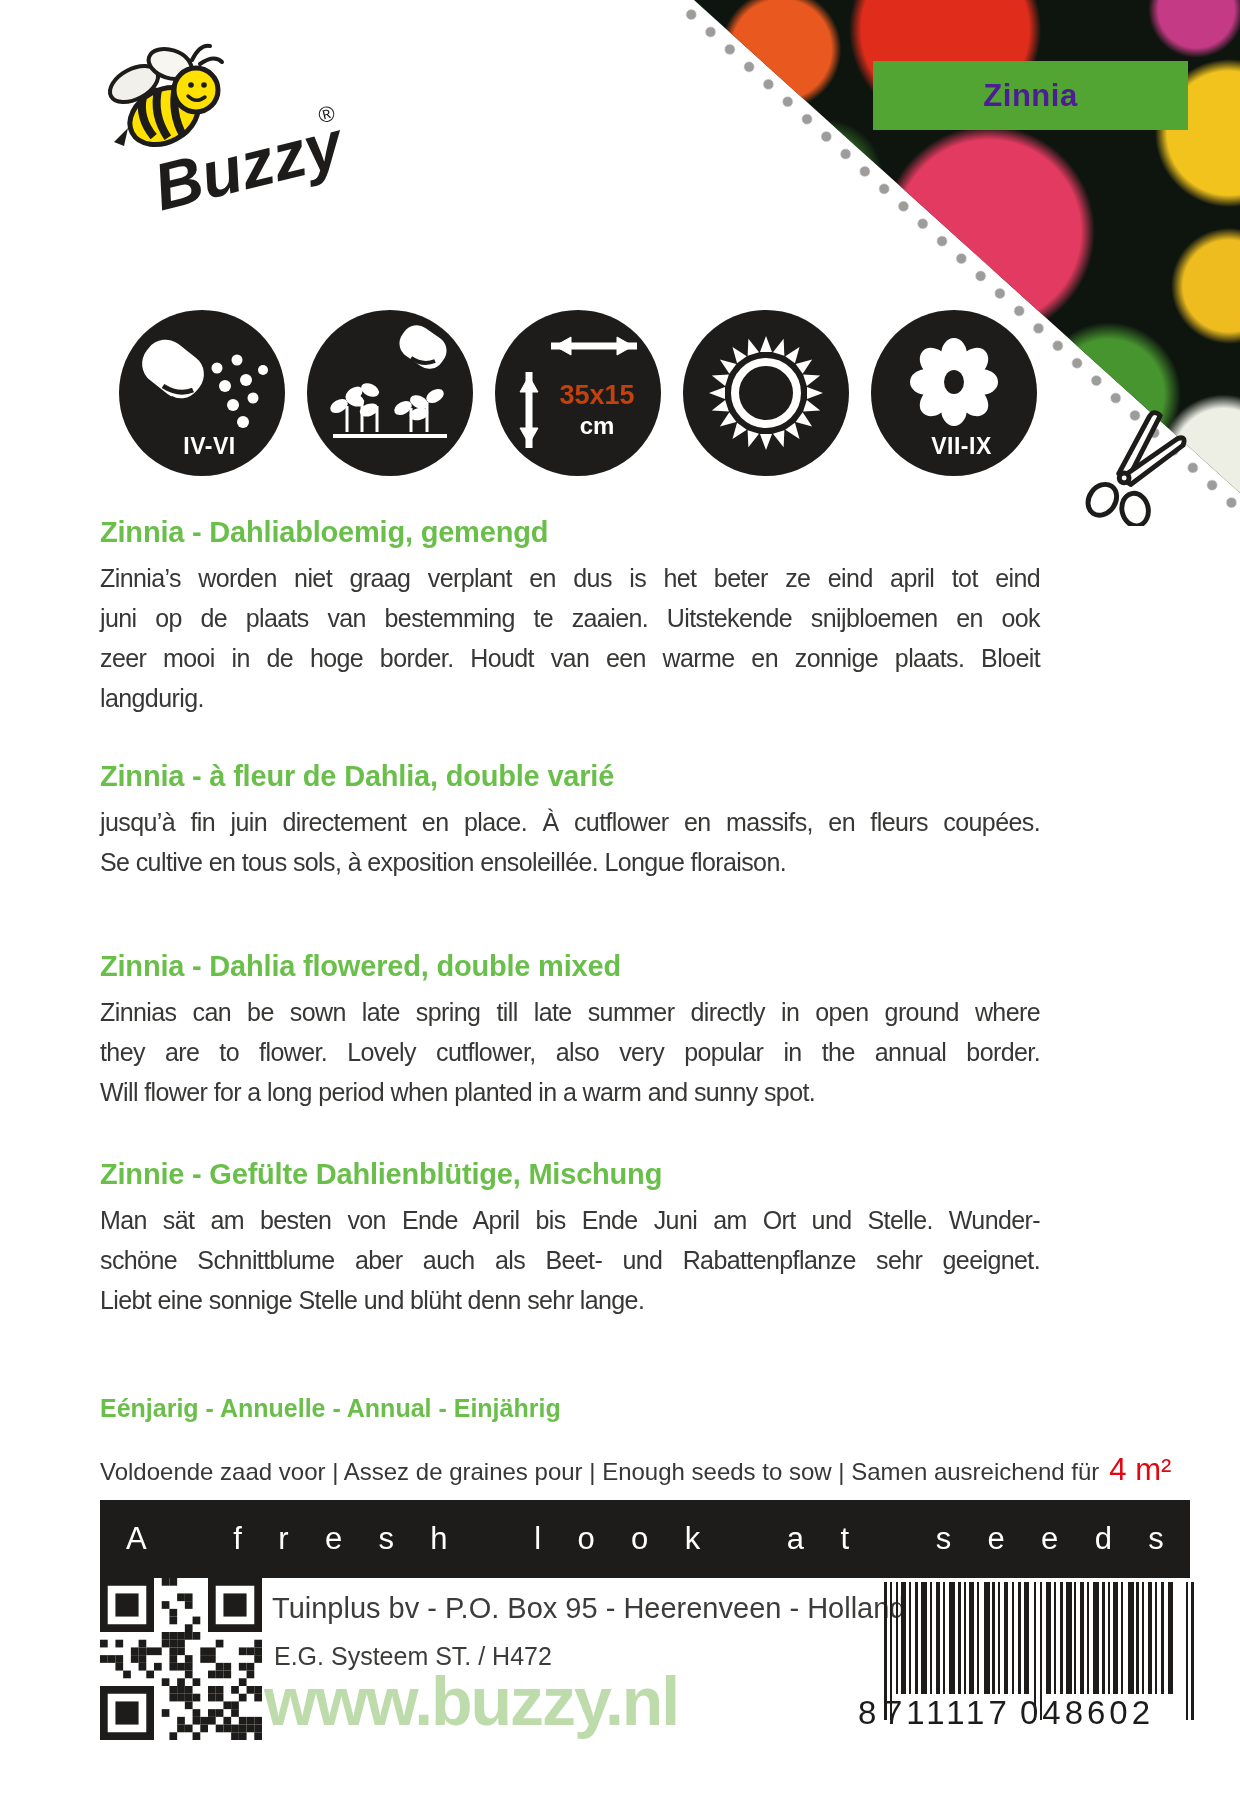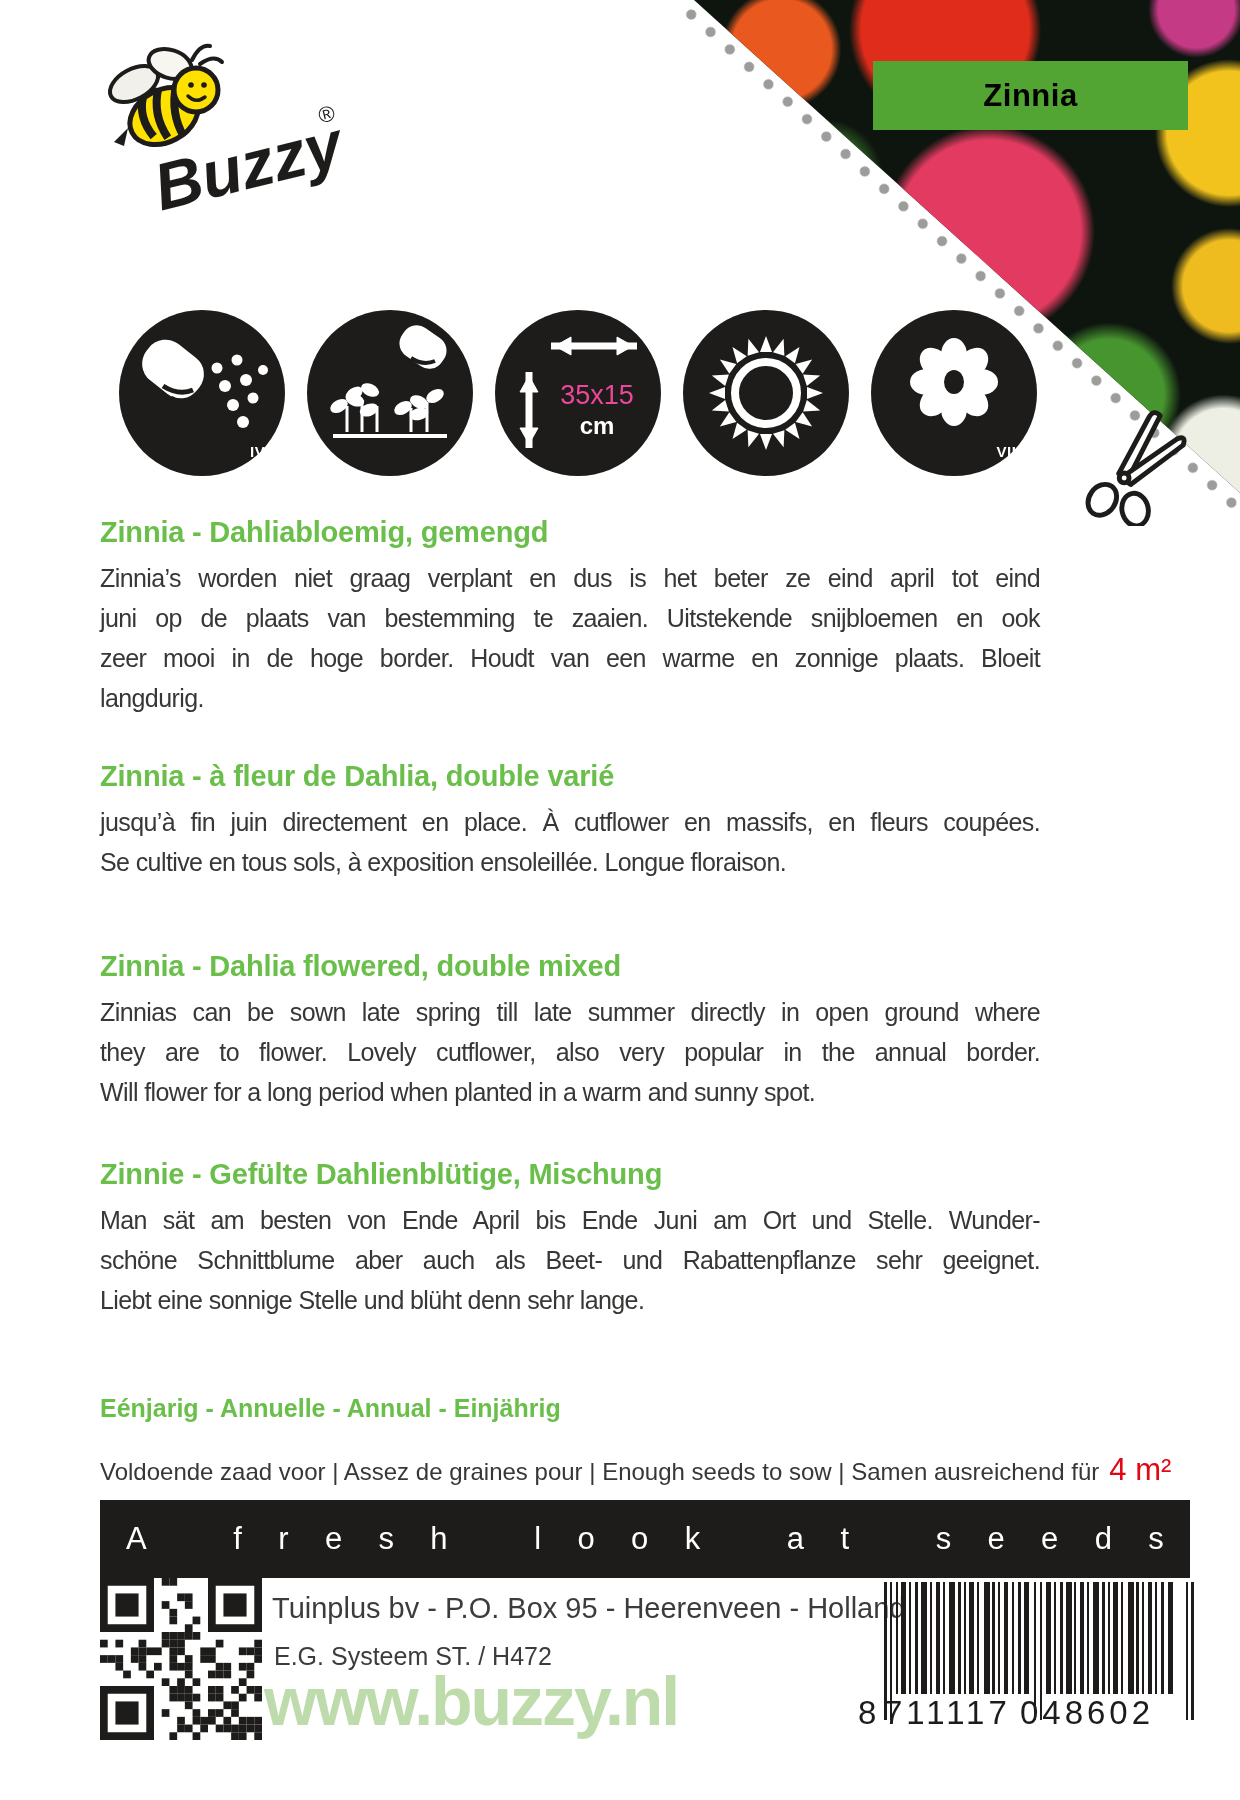--- a/index.html
+++ b/index.html
@@ -26,35 +26,35 @@
       radial-gradient(circle at 97% 93%, #edefe4 0 50px, rgba(0,0,0,0) 64px),
       radial-gradient(circle at 24% 36%, #2f6423 0 40px, rgba(0,0,0,0) 58px),
       #0e150f;}
   
   .dots{position:absolute;left:690px;top:4px;width:742px;height:14px;
     transform:rotate(42.1deg);transform-origin:0 0;
     background-image:radial-gradient(circle at 8px 7px, var(--dot) 4.6px, rgba(0,0,0,0) 5.4px);
     background-size:26px 14px;background-repeat:repeat-x;}
   .variety-banner{position:absolute;left:873px;top:61px;width:315px;height:69px;
     background:var(--banner-green);display:flex;align-items:center;justify-content:center;}
-  .variety-banner span{color:#000000;font-size:31px;font-weight:bold;letter-spacing:.5px;}
+  .variety-banner span{color:#4c1d95;font-size:31px;font-weight:bold;letter-spacing:.5px;}
 
   
   .logo{position:absolute;left:92px;top:32px;}
 
   
   .scissors{position:absolute;left:1072px;top:408px;}
 
   
   .icon{position:absolute;top:310px;width:166px;height:166px;}
   .icon svg{position:absolute;left:0;top:0;}
-  .ilabel{position:absolute;left:15px;right:0;bottom:16px;text-align:right;color:#fff;
-          font-size:15px;font-weight:bold;letter-spacing:.5px;}
-  .sp1{position:absolute;left:42px;top:70px;width:120px;text-align:center;color:#ec4899;
-       font-size:27px;font-weight:normal;}
+  .ilabel{position:absolute;left:15px;right:0;bottom:16px;text-align:center;color:#fff;
+          font-size:23px;font-weight:bold;letter-spacing:.5px;}
+  .sp1{position:absolute;left:42px;top:70px;width:120px;text-align:center;color:#c2410c;
+       font-size:27px;font-weight:bold;}
   .sp2{position:absolute;left:42px;top:102px;width:120px;text-align:center;color:#fff;
        font-size:24px;font-weight:bold;}
 
   
   .section{position:absolute;left:100px;width:940px;}
   .shead{font-size:29px;font-weight:bold;color:var(--green);letter-spacing:-.2px;margin-bottom:9px;}
   .jline{font-size:25px;line-height:40px;color:var(--body);letter-spacing:-.6px;
          text-align:justify;text-align-last:justify;}
   .jline.last{text-align-last:left;}
 

